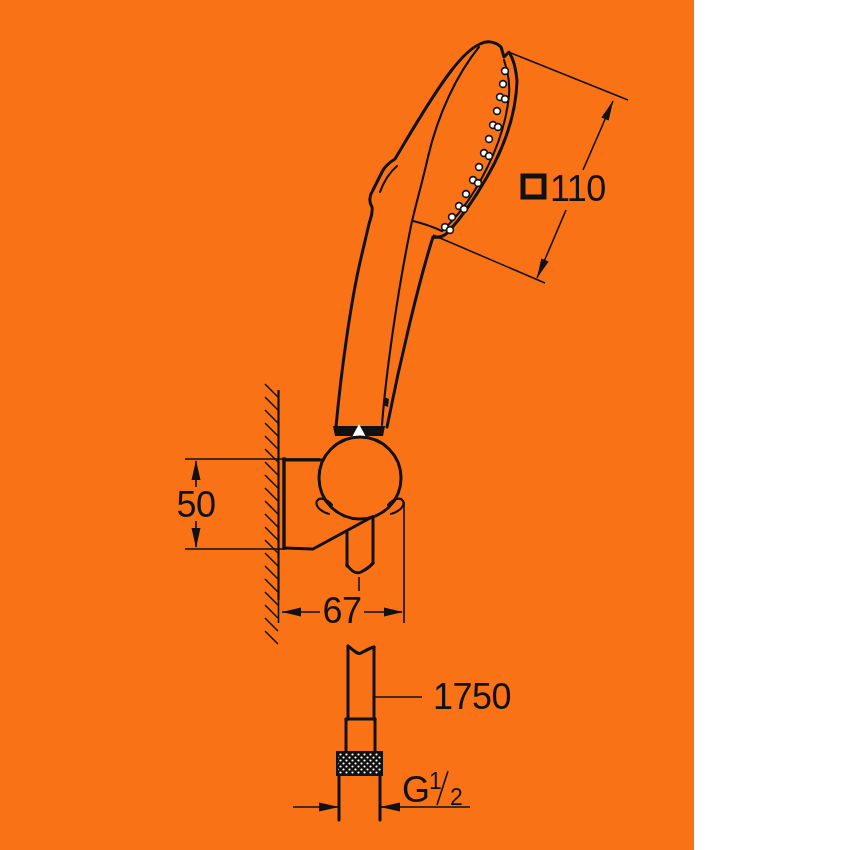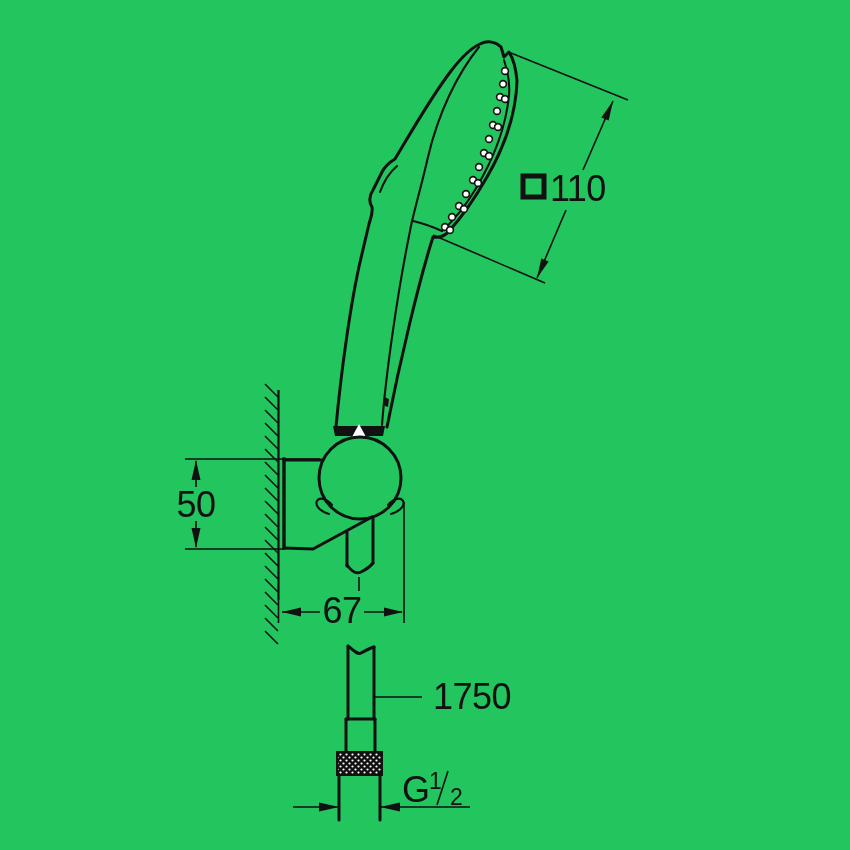--- a/index.html
+++ b/index.html
@@ -1,16 +1,16 @@
 <!DOCTYPE html>
 <html><head>
 <meta charset="utf-8">
 <style>
   html,body{margin:0;padding:0;background:#ffffff;}
-  .stage{position:relative;width:850px;height:850px;background:#22c55e;overflow:hidden;}
+  .stage{position:relative;width:694px;height:850px;background:#f97316;overflow:hidden;}
   svg{position:absolute;left:0;top:0;}
   text{font-family:"Liberation Sans", sans-serif;fill:#111;}
   .dimtxt{font-size:36px;letter-spacing:-0.5px;}
   .dimtxt-sm{font-size:23px;}
   .outline{fill:none;stroke:#111;stroke-width:3;stroke-linecap:round;stroke-linejoin:round;}
   .outline-heavy{fill:none;stroke:#111;stroke-width:3.4;stroke-linecap:square;stroke-linejoin:round;}
   .inner{fill:none;stroke:#111;stroke-width:2.1;stroke-linecap:round;stroke-linejoin:round;}
   .thin{fill:none;stroke:#111;stroke-width:1.6;stroke-linecap:butt;}
   .wall{fill:none;stroke:#111;stroke-width:2.2;stroke-linecap:butt;}
   .hatch{fill:none;stroke:#111;stroke-width:1.5;stroke-linecap:butt;}

